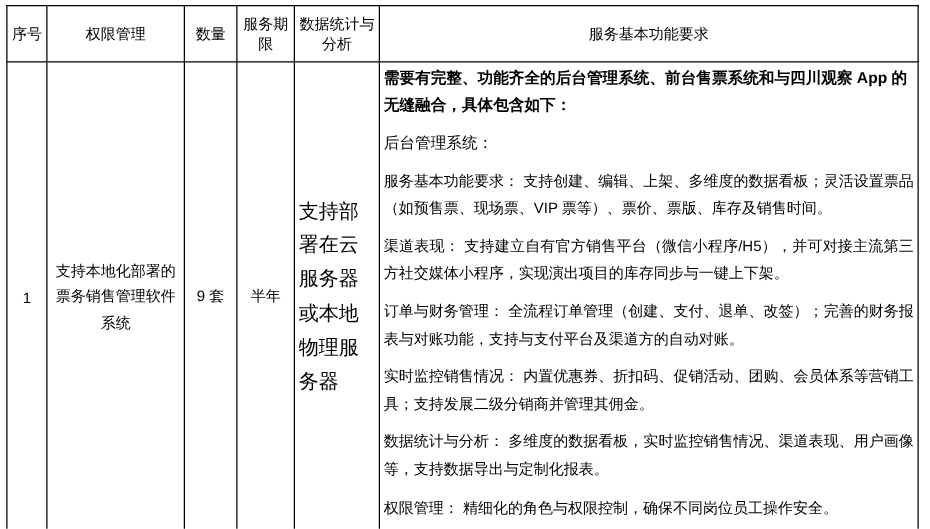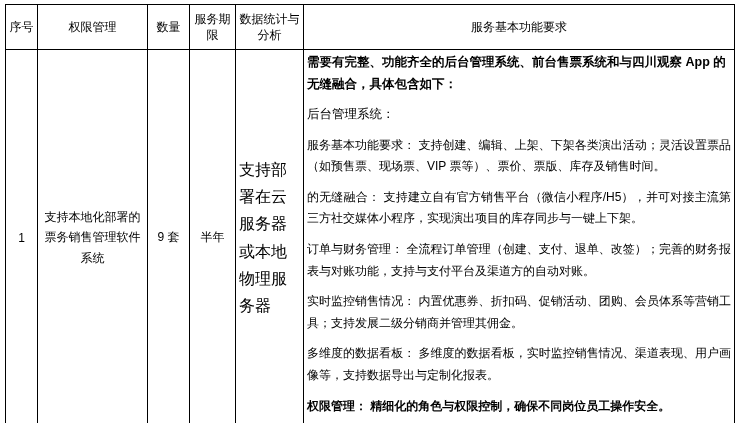--- a/index.html
+++ b/index.html
@@ -74,21 +74,21 @@
     font-weight: normal;
     line-height: 1.75;
     margin: 0 0 9px 0;
   }
   .req-item {
     font-size: 12px;
     line-height: 1.8;
     margin: 0 0 9px 0;
     text-align: justify;
   }
-  .req-item:last-child { margin-bottom: 6px; font-weight: bold; }
+  .req-item:last-child { margin-bottom: 6px; }
   .req-item .lbl { white-space: nowrap; }
 </style>
 </head>
 <body>
 
 <div class="page">
   <table class="spec">
     <colgroup>
       <col class="col-no">
       <col class="col-name">
@@ -113,40 +113,40 @@
         <td class="c-name">支持本地化部署的票务销售管理软件系统</td>
         <td class="c-qty">9 套</td>
         <td class="c-term">半年</td>
         <td class="c-conf">支持部署在云服务器或本地物理服务器</td>
         <td class="c-req">
           <p class="req-intro">需要有完整、功能齐全的后台管理系统、前台售票系统和与四川观察 App 的无缝融合，具体包含如下：</p>
           <p class="req-section">后台管理系统：</p>
 
           <p class="req-item">
             <span class="lbl">服务基本功能要求：</span>
-            <span>支持创建、编辑、上架、下架各类演出活动；灵活设置票品（如预售票、现场票、VIP 票等）、票价、票版、库存及销售时间。</span>
+            <span>支持创建、编辑、上架、多维度的数据看板；灵活设置票品（如预售票、现场票、VIP 票等）、票价、票版、库存及销售时间。</span>
           </p>
 
           <p class="req-item">
-            <span class="lbl">的无缝融合：</span>
+            <span class="lbl">渠道表现：</span>
             <span>支持建立自有官方销售平台（微信小程序/H5），并可对接主流第三方社交媒体小程序，实现演出项目的库存同步与一键上下架。</span>
           </p>
 
           <p class="req-item">
             <span class="lbl">订单与财务管理：</span>
             <span>全流程订单管理（创建、支付、退单、改签）；完善的财务报表与对账功能，支持与支付平台及渠道方的自动对账。</span>
           </p>
 
           <p class="req-item">
             <span class="lbl">实时监控销售情况：</span>
             <span>内置优惠券、折扣码、促销活动、团购、会员体系等营销工具；支持发展二级分销商并管理其佣金。</span>
           </p>
 
           <p class="req-item">
-            <span class="lbl">多维度的数据看板：</span>
+            <span class="lbl">数据统计与分析：</span>
             <span>多维度的数据看板，实时监控销售情况、渠道表现、用户画像等，支持数据导出与定制化报表。</span>
           </p>
 
           <p class="req-item">
             <span class="lbl">权限管理：</span>
             <span>精细化的角色与权限控制，确保不同岗位员工操作安全。</span>
           </p>
         </td>
       </tr>
     </tbody>

